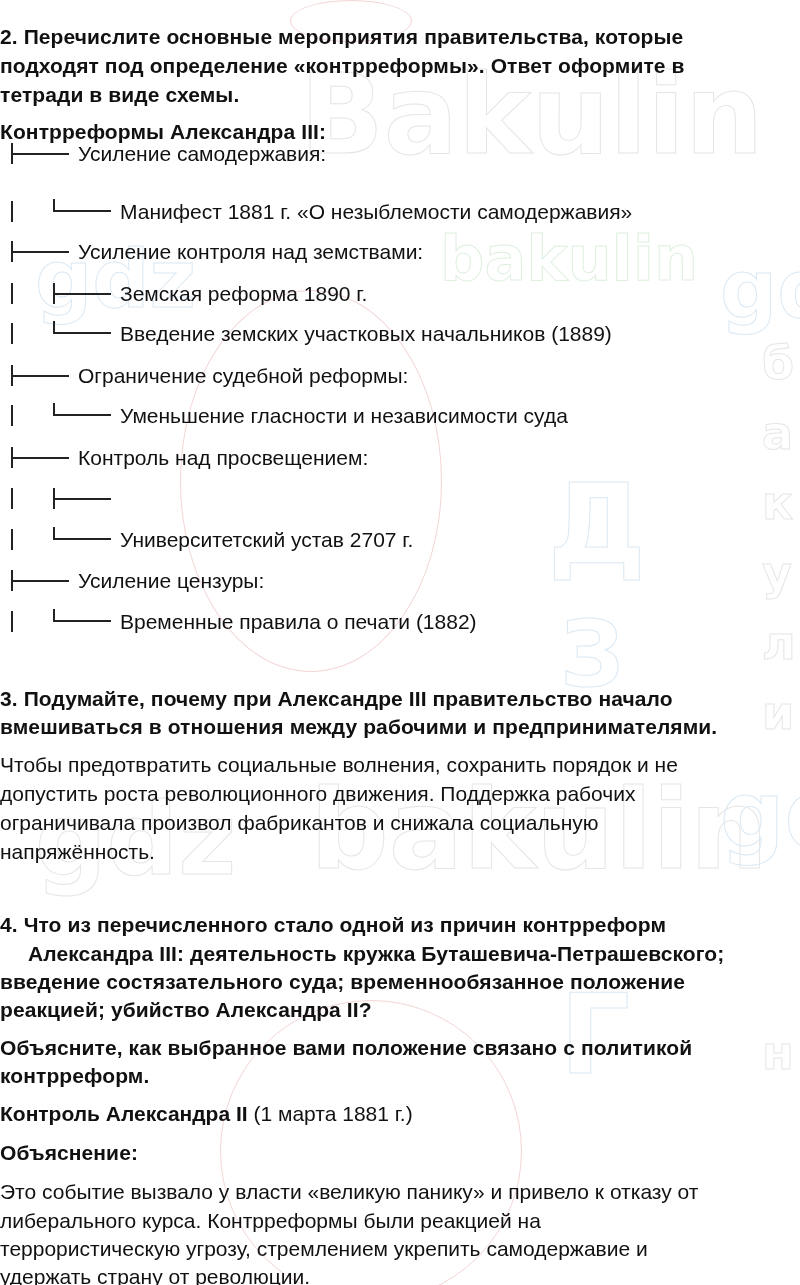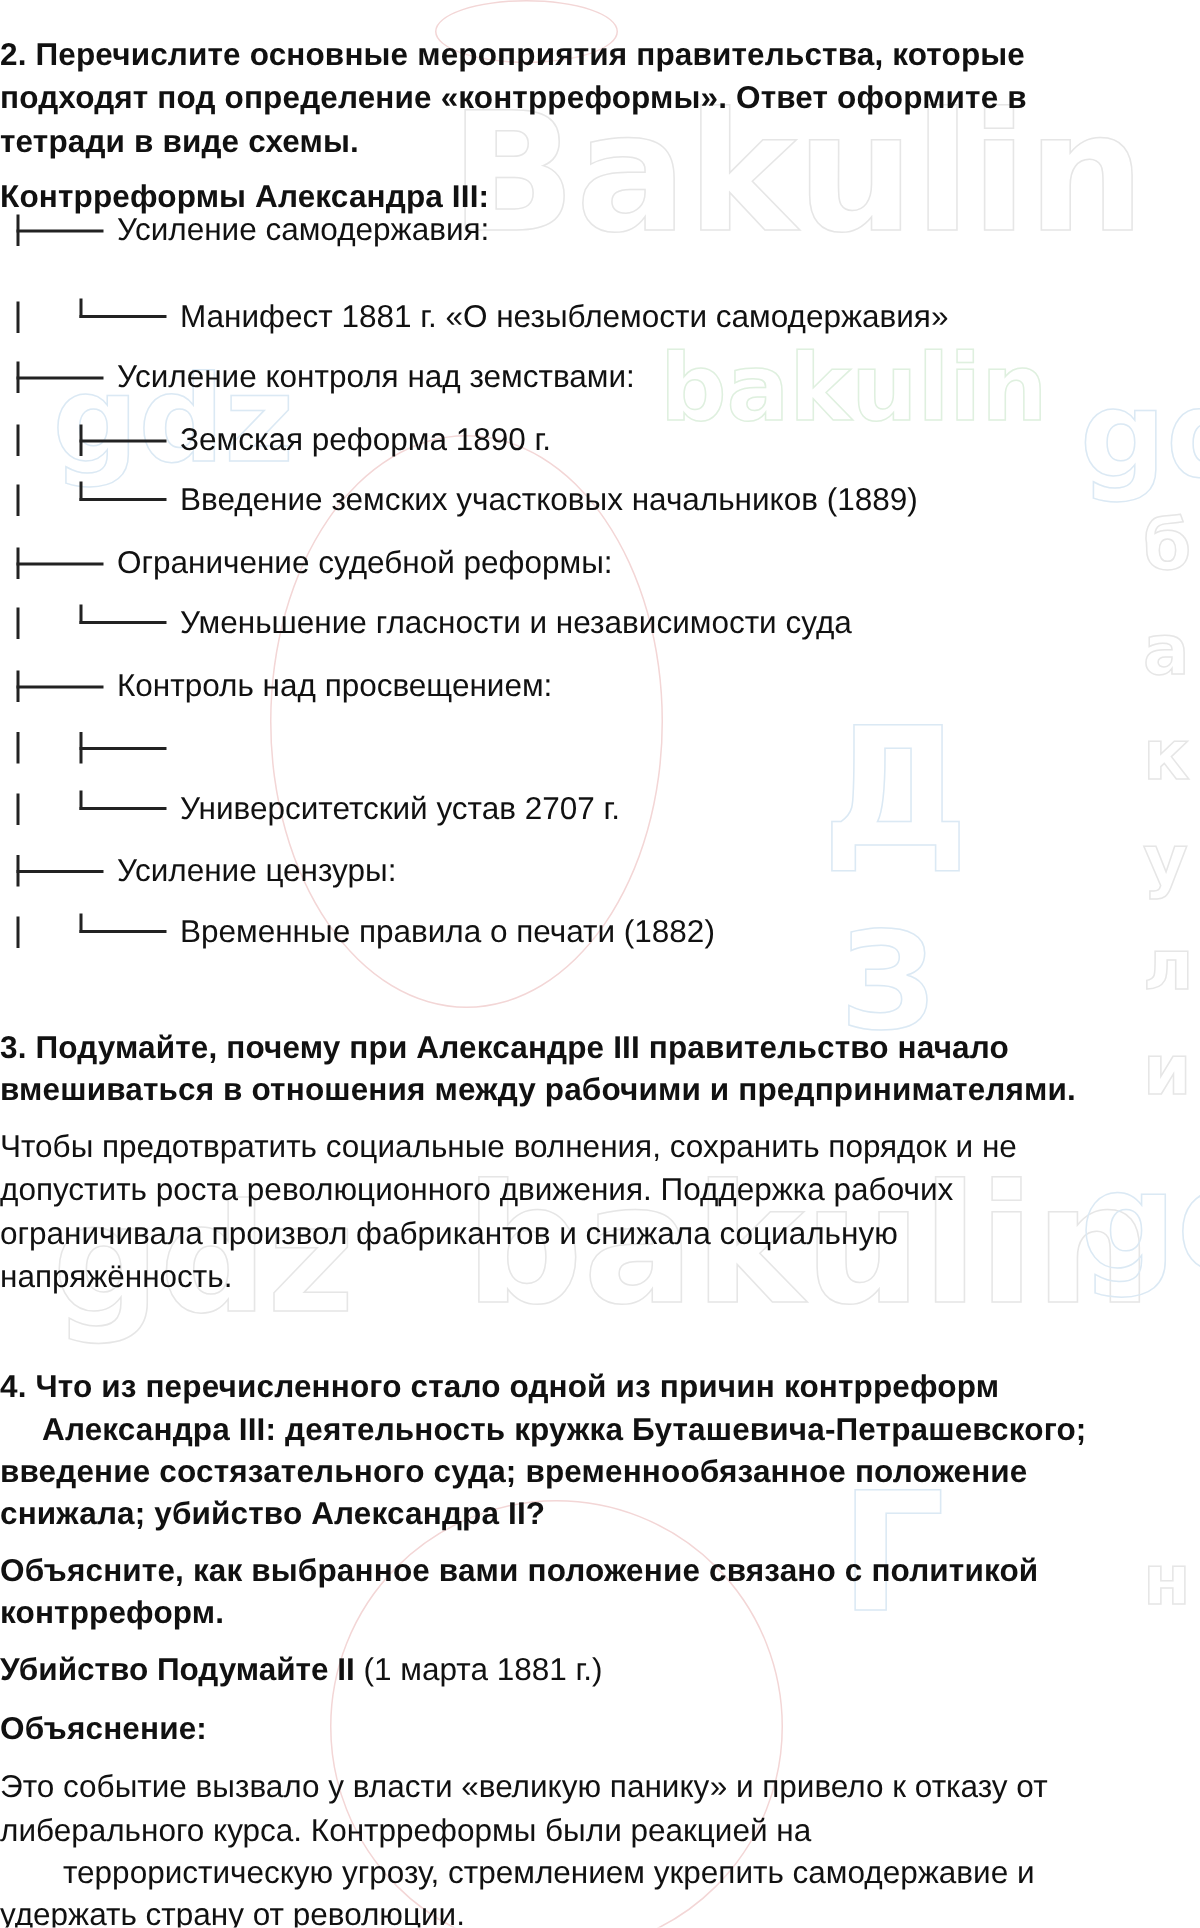--- a/index.html
+++ b/index.html
@@ -177,25 +177,25 @@
   <div class="abs q" style="top:684px;">3. Подумайте, почему при Александре III правительство начало</div>
   <div class="abs q" style="top:712px;">вмешиваться в отношения между рабочими и предпринимателями.</div>
   <div class="abs t" style="top:750px;">Чтобы предотвратить социальные волнения, сохранить порядок и не</div>
   <div class="abs t" style="top:779px;">допустить роста революционного движения. Поддержка рабочих</div>
   <div class="abs t" style="top:808px;">ограничивала произвол фабрикантов и снижала социальную</div>
   <div class="abs t" style="top:837px;">напряжённость.</div>
 
   <div class="abs q" style="top:910px;">4. Что из перечисленного стало одной из причин контрреформ</div>
   <div class="abs q" style="top:939px;margin-left:28px;">Александра III: деятельность кружка Буташевича-Петрашевского;</div>
   <div class="abs q" style="top:967px;">введение состязательного суда; временнообязанное положение</div>
-  <div class="abs q" style="top:995px;">снижала; убийство Александра II?</div>
+  <div class="abs q" style="top:995px;">реакцией; убийство Александра II?</div>
   <div class="abs q" style="top:1033px;">Объясните, как выбранное вами положение связано с политикой</div>
   <div class="abs q" style="top:1061px;">контрреформ.</div>
 
   <div class="abs t" style="top:1099px;">
-    <span class="bold">Убийство Подумайте II</span><span> (1 марта 1881 г.)</span>
+    <span class="bold">Контроль Александра II</span><span> (1 марта 1881 г.)</span>
   </div>
   <div class="abs q" style="top:1138px;">Объяснение:</div>
   <div class="abs t" style="top:1177px;">Это событие вызвало у власти «великую панику» и привело к отказу от</div>
   <div class="abs t" style="top:1206px;">либерального курса. Контрреформы были реакцией на</div>
-  <div class="abs t" style="top:1234px;padding-left:42px;">террористическую угрозу, стремлением укрепить самодержавие и</div>
+  <div class="abs t" style="top:1234px;">террористическую угрозу, стремлением укрепить самодержавие и</div>
   <div class="abs t" style="top:1262px;">удержать страну от революции.</div>
 </div>
 
 </body></html>

